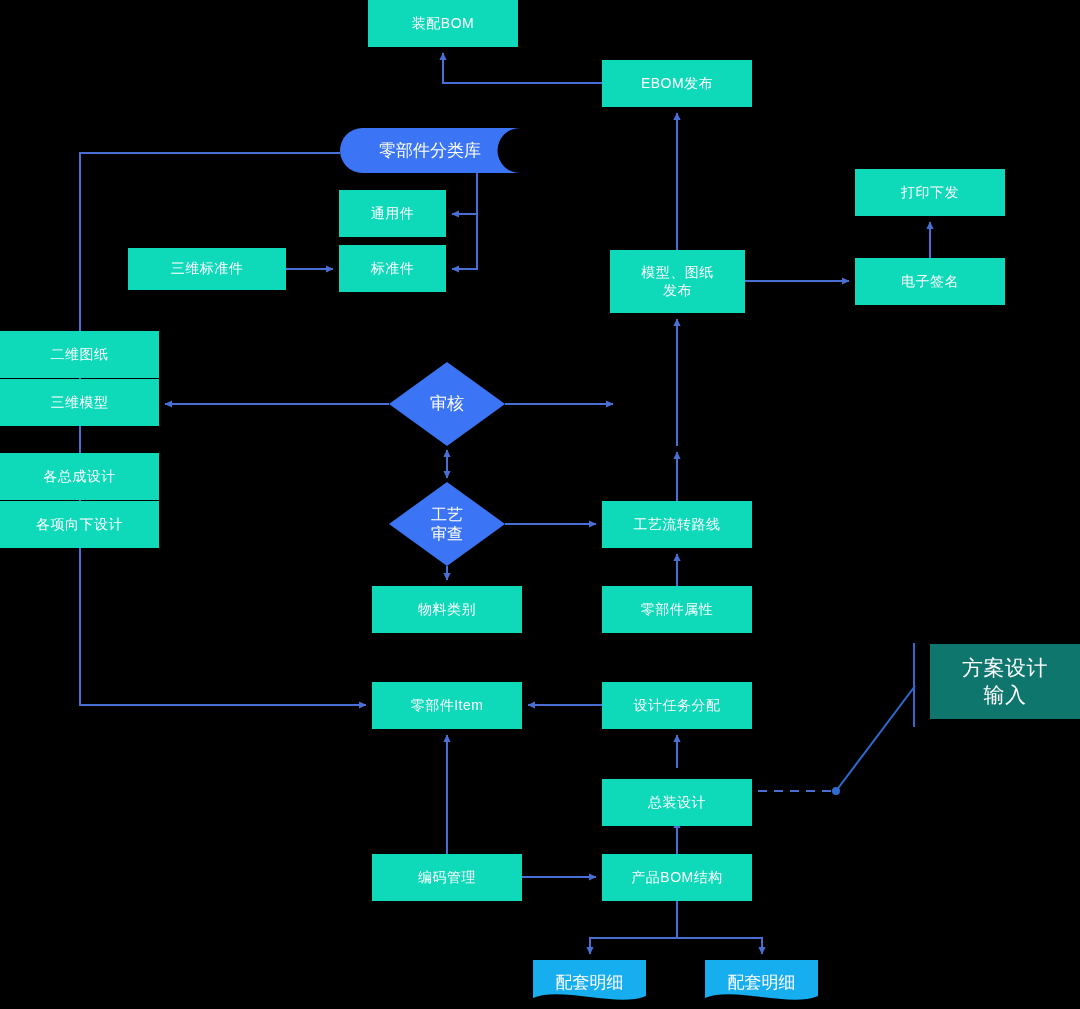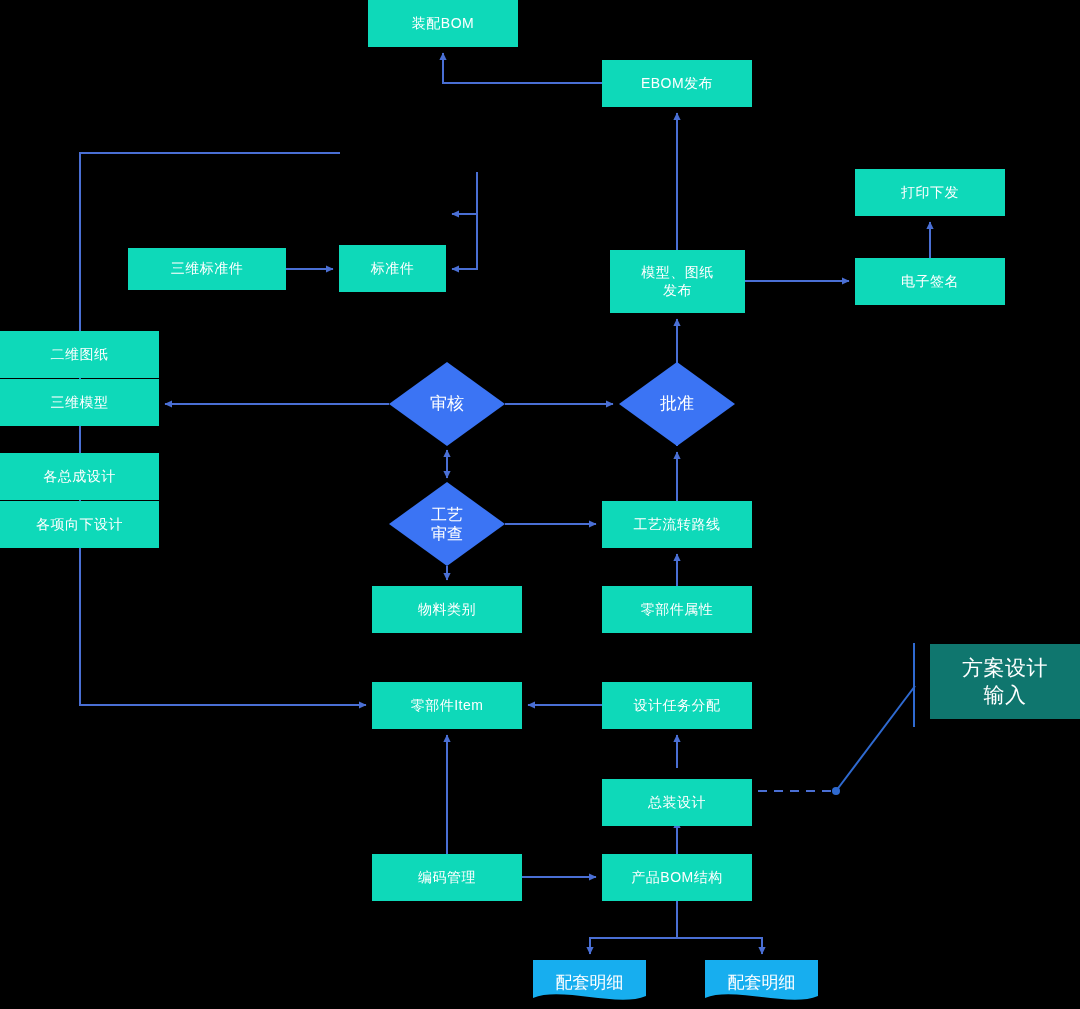--- a/index.html
+++ b/index.html
@@ -116,46 +116,49 @@
       <path d="M836,791 L915,686" stroke="#2f6ad0"></path>
     </g>
 
     <line x1="914" y1="643" x2="914" y2="727" stroke="#2f6ad0" stroke-width="2"></line>
   </svg>
 
   <div class="node rect" style="left:368px;top:0px;width:150px;height:47px;">装配BOM</div>
 
   <div class="node rect" style="left:602px;top:60px;width:150px;height:47px;">EBOM发布</div>
 
+  <div class="delay" style="left:340px;top:128px;width:180px;height:45px;">
+    <svg class="delay-shape" viewBox="0 0 180 45" preserveAspectRatio="none">
+      <path d="M22.5,0 H180 A22.5,22.5 0 0 0 180,45 H22.5 A22.5,22.5 0 0 1 22.5,0 Z" fill="#3b74f4"></path>
+    </svg>
+    <span style="position:relative;z-index:2;">零部件分类库</span>
+  </div>
 
   <div class="node rect" style="left:855px;top:169px;width:150px;height:47px;">打印下发</div>
 
+  <div class="node rect" style="left:339px;top:190px;width:107px;height:47px;">通用件</div>
 
   <div class="node rect" style="left:339px;top:245px;width:107px;height:47px;">标准件</div>
 
   <div class="node rect" style="left:128px;top:248px;width:158px;height:42px;">三维标准件</div>
 
   <div class="node rect" style="left:610px;top:250px;width:135px;height:63px;">模型、图纸
 发布</div>
 
   <div class="node rect" style="left:855px;top:258px;width:150px;height:47px;">电子签名</div>
 
   <div class="node rect" style="left:0px;top:331px;width:159px;height:47px;">二维图纸</div>
 
   <div class="node rect" style="left:0px;top:379px;width:159px;height:47px;">三维模型</div>
 
   <div class="diamond-wrap" style="left:389px;top:362px;width:116px;height:84px;">
     <div class="diamond"></div>
     <div class="diamond-label">审核</div>
   </div>
 
-  <div class="diamond-wrap" style="left:619px;top:362px;width:116px;height:84px;">
-    <div class="diamond"></div>
-    <div class="diamond-label">批准</div>
-  </div>
 
   <div class="node rect" style="left:0px;top:453px;width:159px;height:47px;">各总成设计</div>
 
   <div class="node rect" style="left:0px;top:501px;width:159px;height:47px;">各项向下设计</div>
 
   <div class="diamond-wrap" style="left:389px;top:482px;width:116px;height:84px;">
     <div class="diamond"></div>
     <div class="diamond-label" style="font-size:16px;">工艺
 审查</div>
   </div>

